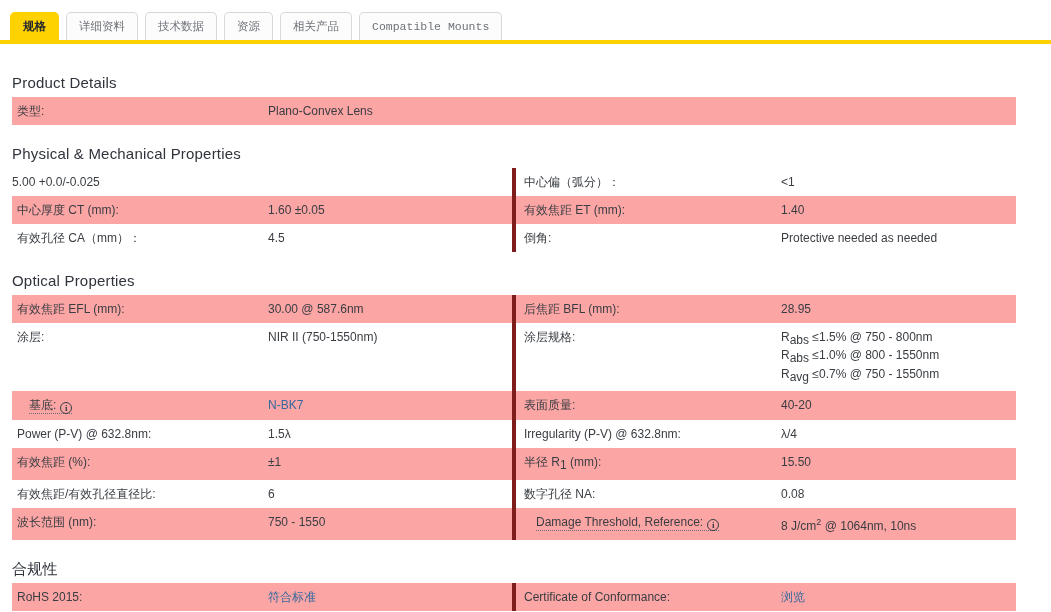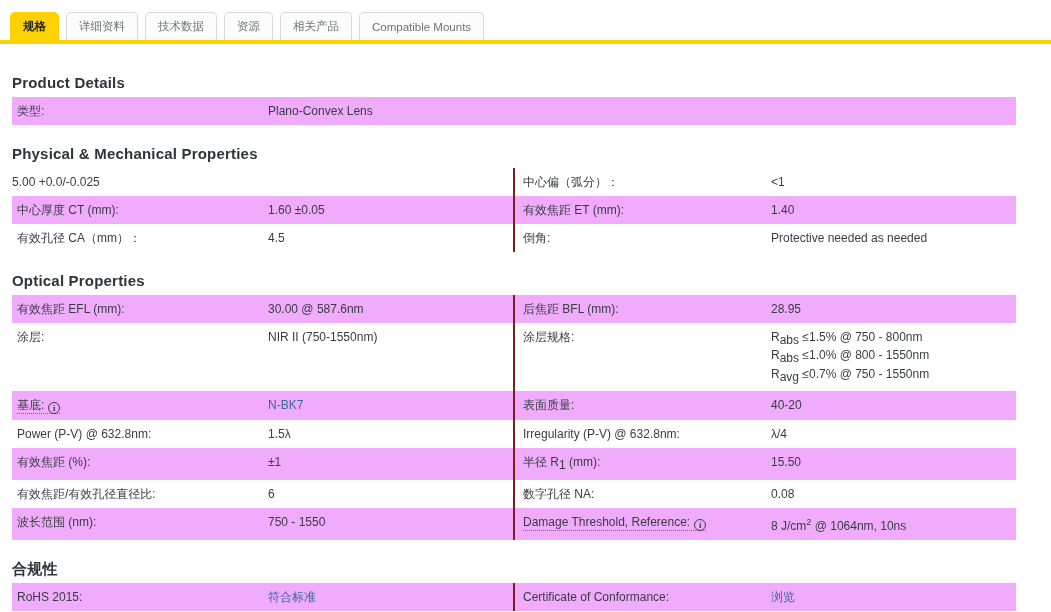--- a/index.html
+++ b/index.html
@@ -4,43 +4,43 @@
 <style>
   * { margin:0; padding:0; box-sizing:border-box; }
   html,body { width:1051px; height:612px; overflow:hidden; background:#fff;
     font-family:"Liberation Sans","DejaVu Sans",sans-serif; color:#393d42; }
 
   
   .tabbar { padding-top:12px; }
   .tabs { display:flex; align-items:flex-end; padding-left:10px; }
   .tab { height:28px; display:flex; align-items:center; padding:0 12px; margin-right:7px;
     border:1px solid #d8d8d8; border-bottom:none; border-radius:5px 5px 0 0;
-    background:#fcfcfc; color:#6e7278; font-size:11.5px; cursor:pointer; white-space:nowrap; }
+    background:#fcfcfc; color:#6e7278; font-size:11.5px; cursor:pointer; white-space:nowrap;font-family:Liberation Mono, monospace; }
   .tab.active { background:var(--accent,#fed100); border-color:var(--accent,#fed100);
     color:#24272c; font-weight:bold; }
   .accent-bar { height:4px; background:var(--accent,#fed100); }
 
   
   .content { margin:0 35px 0 12px; }
   .section { margin-top:20px; }
   .section:first-child { margin-top:30px; }
-  .section-title { font-size:15px; line-height:17px; font-weight:bold; color:#2f333b;
+  .section-title { font-size:15px; line-height:17px; font-weight:normal; color:#2f333b;
     margin-bottom:6px; letter-spacing:.2px; }
 
   .row { display:flex; width:100%; }
-  .row.shaded { background:#f0abfc; }
+  .row.shaded { background:#fca5a5; }
   .cell { flex:1; display:flex; align-items:flex-start; padding:7px 0 6px; min-height:28px; }
-  .cell + .cell { border-left:2px solid #7f1d1d; }
+  .cell + .cell { border-left:4px solid #7f1d1d;gap:9px; }
   .label { width:256px; flex:0 0 256px; padding-left:5px; font-size:12px; line-height:15px; }
   .cell + .cell .label { padding-left:8px; }
   .value { flex:1; font-size:12px; line-height:15px; padding-right:6px; }
   sub { font-size:12px; }
   sup { font-size:9px; }
 
-  .dotted { border-bottom:1px dotted #6a6e74; padding-bottom:1px; }
+  .dotted { border-bottom:1px dotted #6a6e74; padding-bottom:1px;margin-left:12px; }
   .info-icon { display:inline-block; width:12px; height:12px; border:1px solid #3a3e44;
     border-radius:50%; font-family:"Liberation Serif",serif; font-weight:bold; font-size:9px;
     line-height:11px; text-align:center; color:#3a3e44; margin-left:4px; vertical-align:-2px;
     cursor:pointer; }
   a.link { color:var(--link,#35699e); text-decoration:none; cursor:pointer; }
 </style>
 </head>
 <body>
 
 <div class="tabbar">

